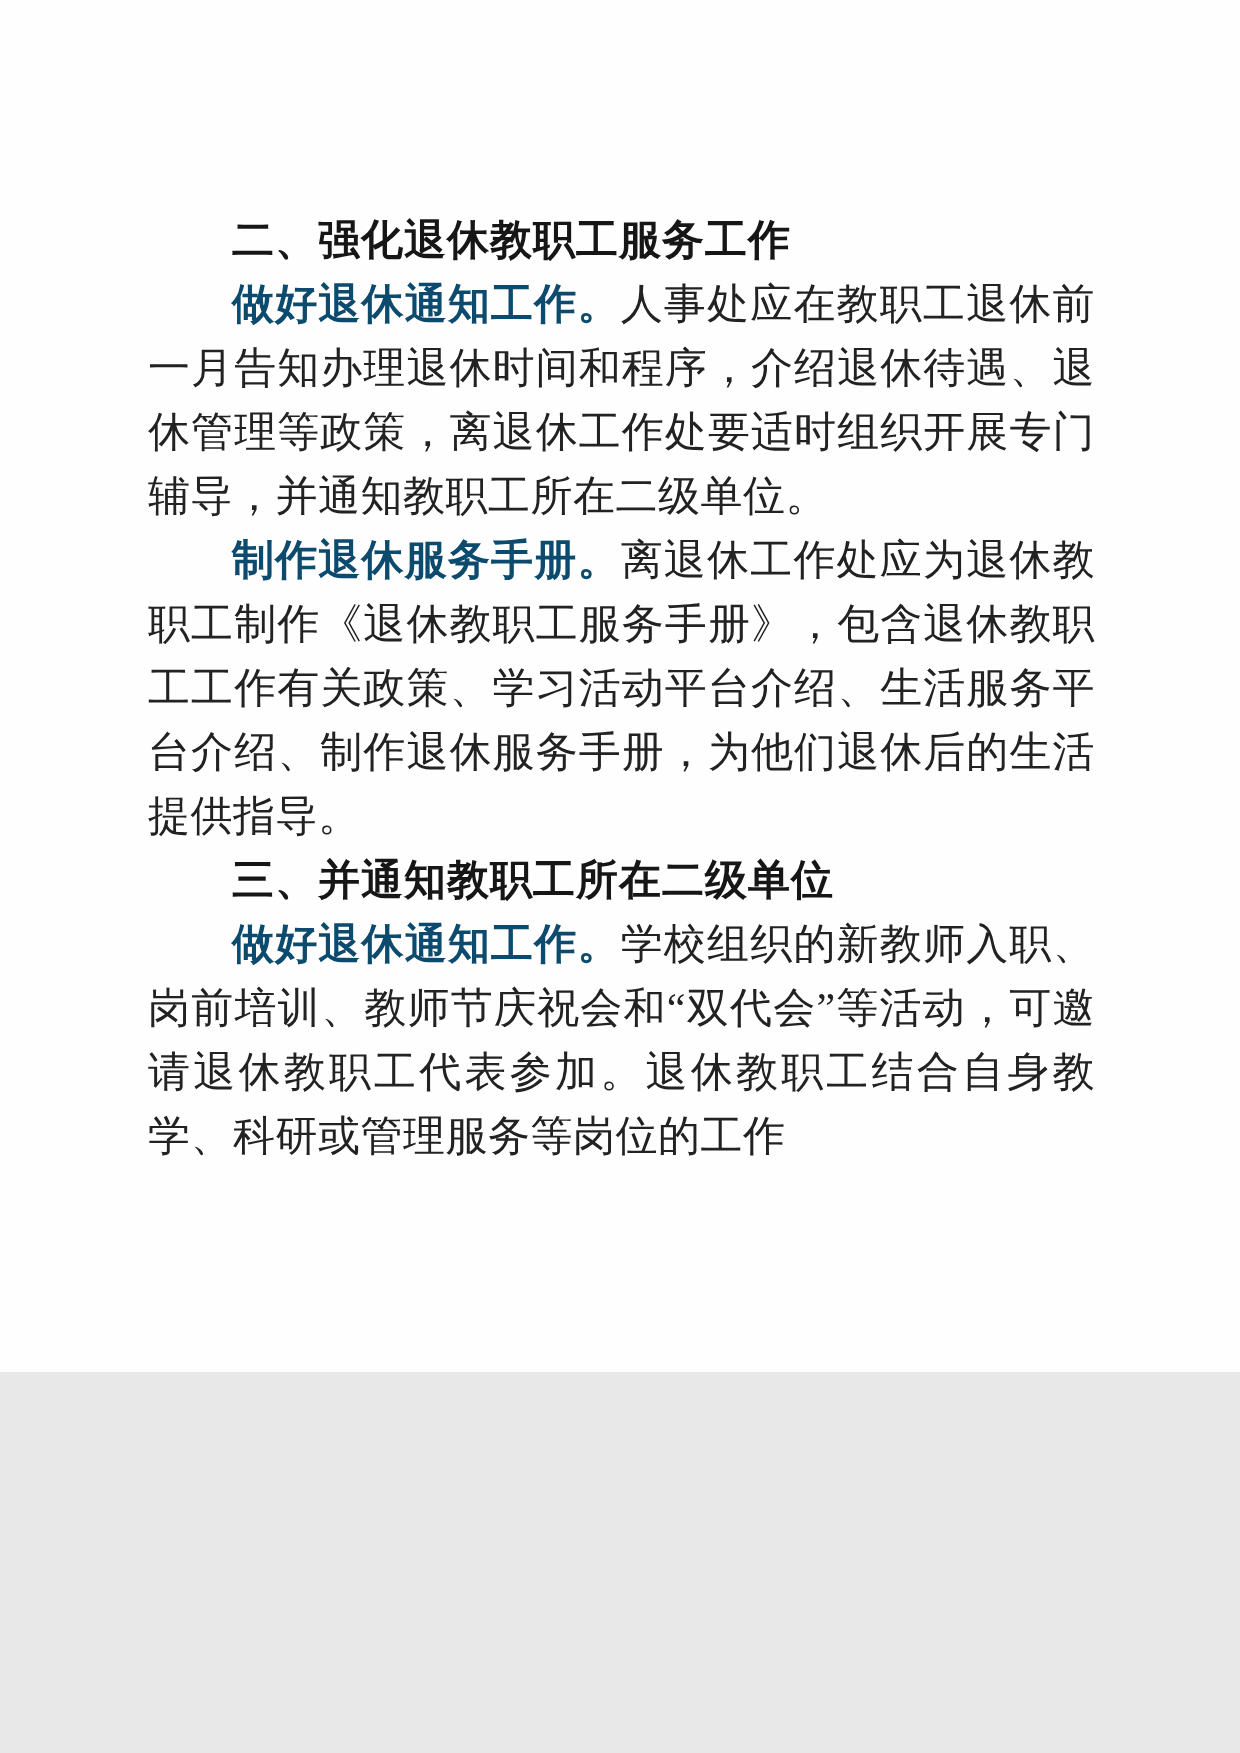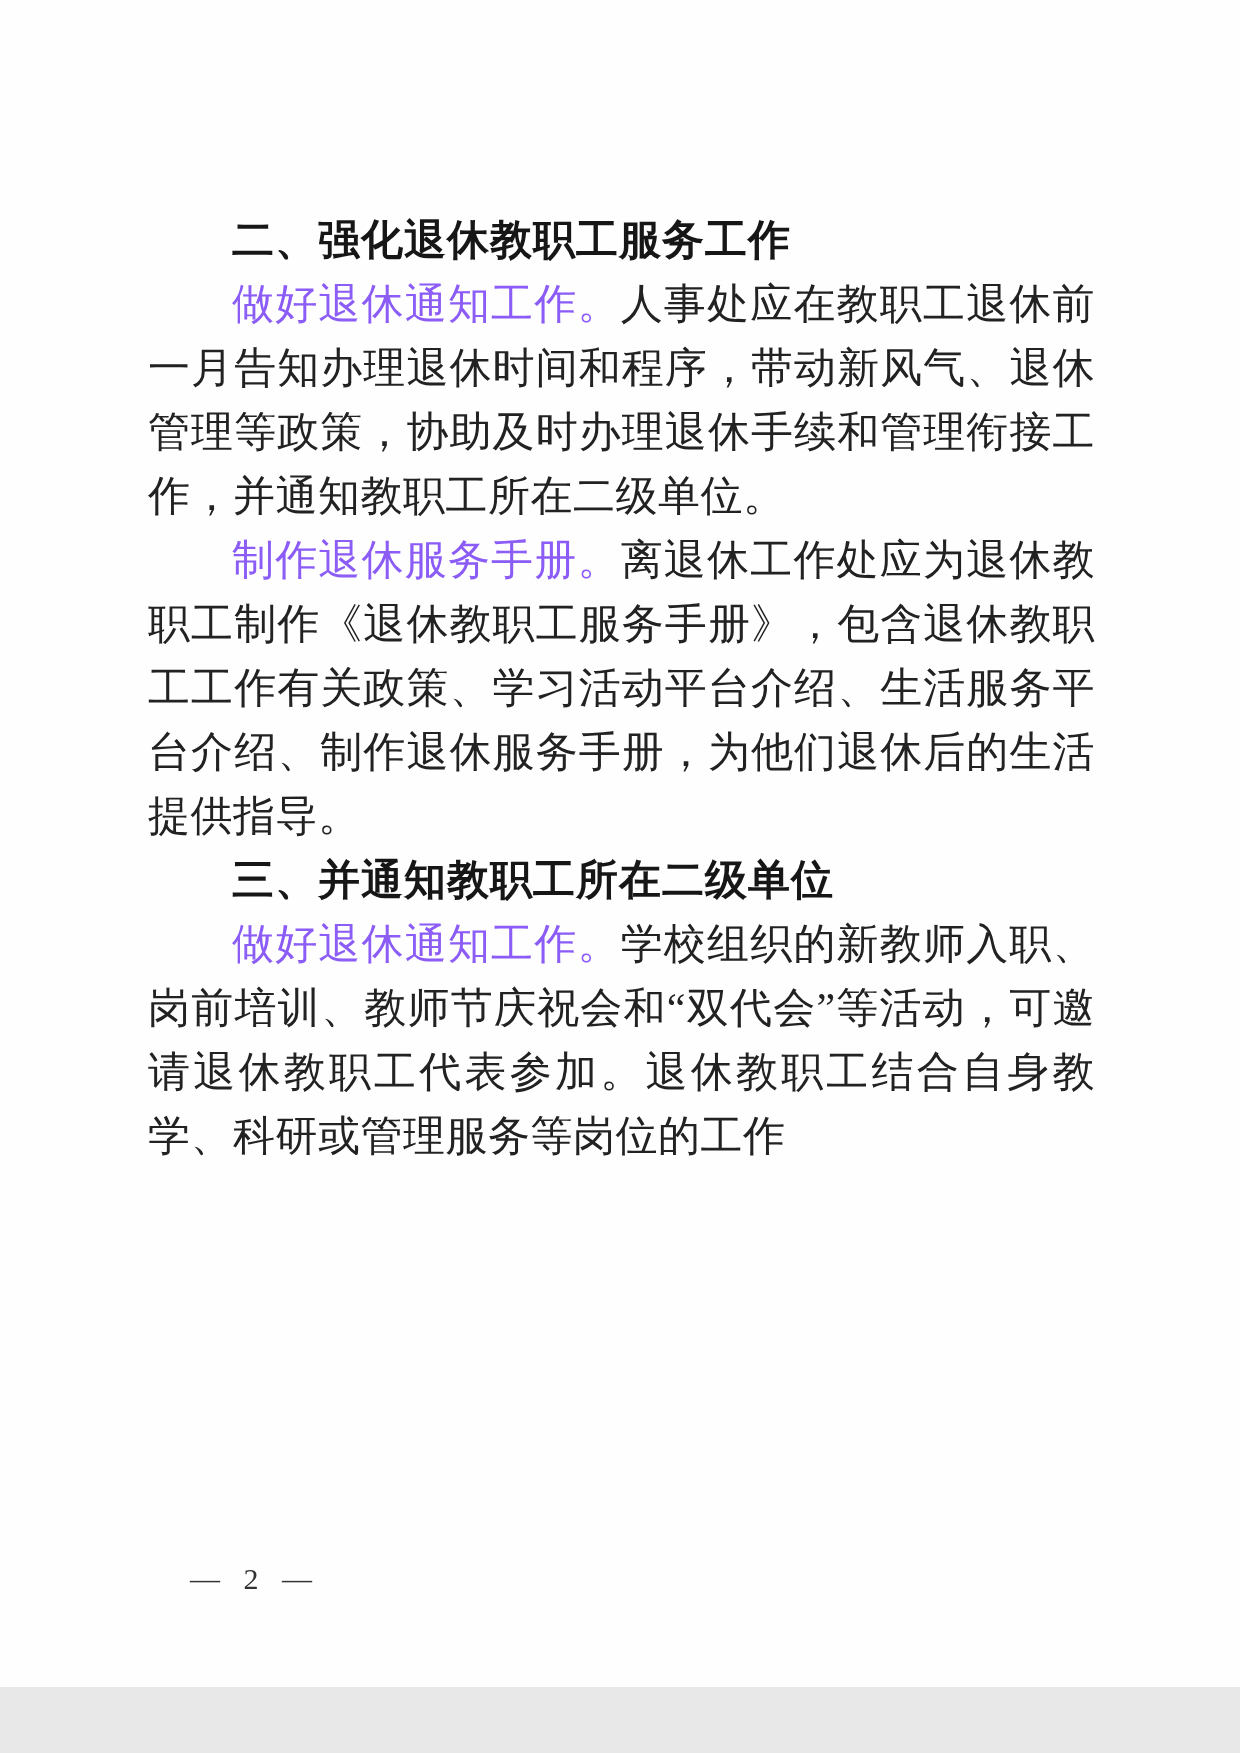--- a/index.html
+++ b/index.html
@@ -3,21 +3,21 @@
 <meta charset="utf-8">
 <style>
   html, body {
     margin: 0;
     padding: 0;
     background: #e8e8e8;
   }
   .page {
     position: relative;
     width: 1240px;
-    height: 1687px;
+    height: 1372px;
     margin: 0 auto;
     background: #fefefe;
     color: #1e1e1e;
     overflow: hidden;
   }
   .content {
     position: absolute;
     top: 208px;
     left: 148px;
     width: 947px;
@@ -37,43 +37,43 @@
     font-family: "Liberation Serif", "DejaVu Serif", serif;
     font-size: 42px;
     line-height: 64px;
     text-indent: 2em;
     text-align: justify;
     text-justify: inter-character;
     color: #222222;
     letter-spacing: 0.5px;
   }
   .para .lead {
-    font-weight: 400;
+    font-weight: 700;
     font-family: "Liberation Serif", "DejaVu Serif", serif;
-    color: #8b5cf6;
+    color: #0c4a6e;
   }
   .footer {
     position: absolute;
     top: 1562px;
     left: 190px;
     font-family: "Liberation Serif", "DejaVu Serif", serif;
     font-size: 30px;
     letter-spacing: 8px;
     color: #333333;
   }
 </style>
 </head>
 <body>
 
 <div class="page">
   <div class="content">
 
     <h2 class="hd">二、强化退休教职工服务工作</h2>
 
-    <p class="para"><strong class="lead">做好退休通知工作。</strong><span>人事处应在教职工退休前一月告知办理退休时间和程序，带动新风气、退休管理等政策，协助及时办理退休手续和管理衔接工作，并通知教职工所在二级单位。</span></p>
+    <p class="para"><strong class="lead">做好退休通知工作。</strong><span>人事处应在教职工退休前一月告知办理退休时间和程序，介绍退休待遇、退休管理等政策，离退休工作处要适时组织开展专门辅导，并通知教职工所在二级单位。</span></p>
 
 
     <p class="para"><strong class="lead">制作退休服务手册。</strong><span>离退休工作处应为退休教职工制作《退休教职工服务手册》，包含退休教职工工作有关政策、学习活动平台介绍、生活服务平台介绍、制作退休服务手册，为他们退休后的生活提供指导。</span></p>
 
 
     <h2 class="hd">三、并通知教职工所在二级单位</h2>
 
     <p class="para"><strong class="lead">做好退休通知工作。</strong><span>学校组织的新教师入职、岗前培训、教师节庆祝会和“双代会”等活动，可邀请退休教职工代表参加。退休教职工结合自身教学、科研或管理服务等岗位的工作</span></p>
 
   </div>

